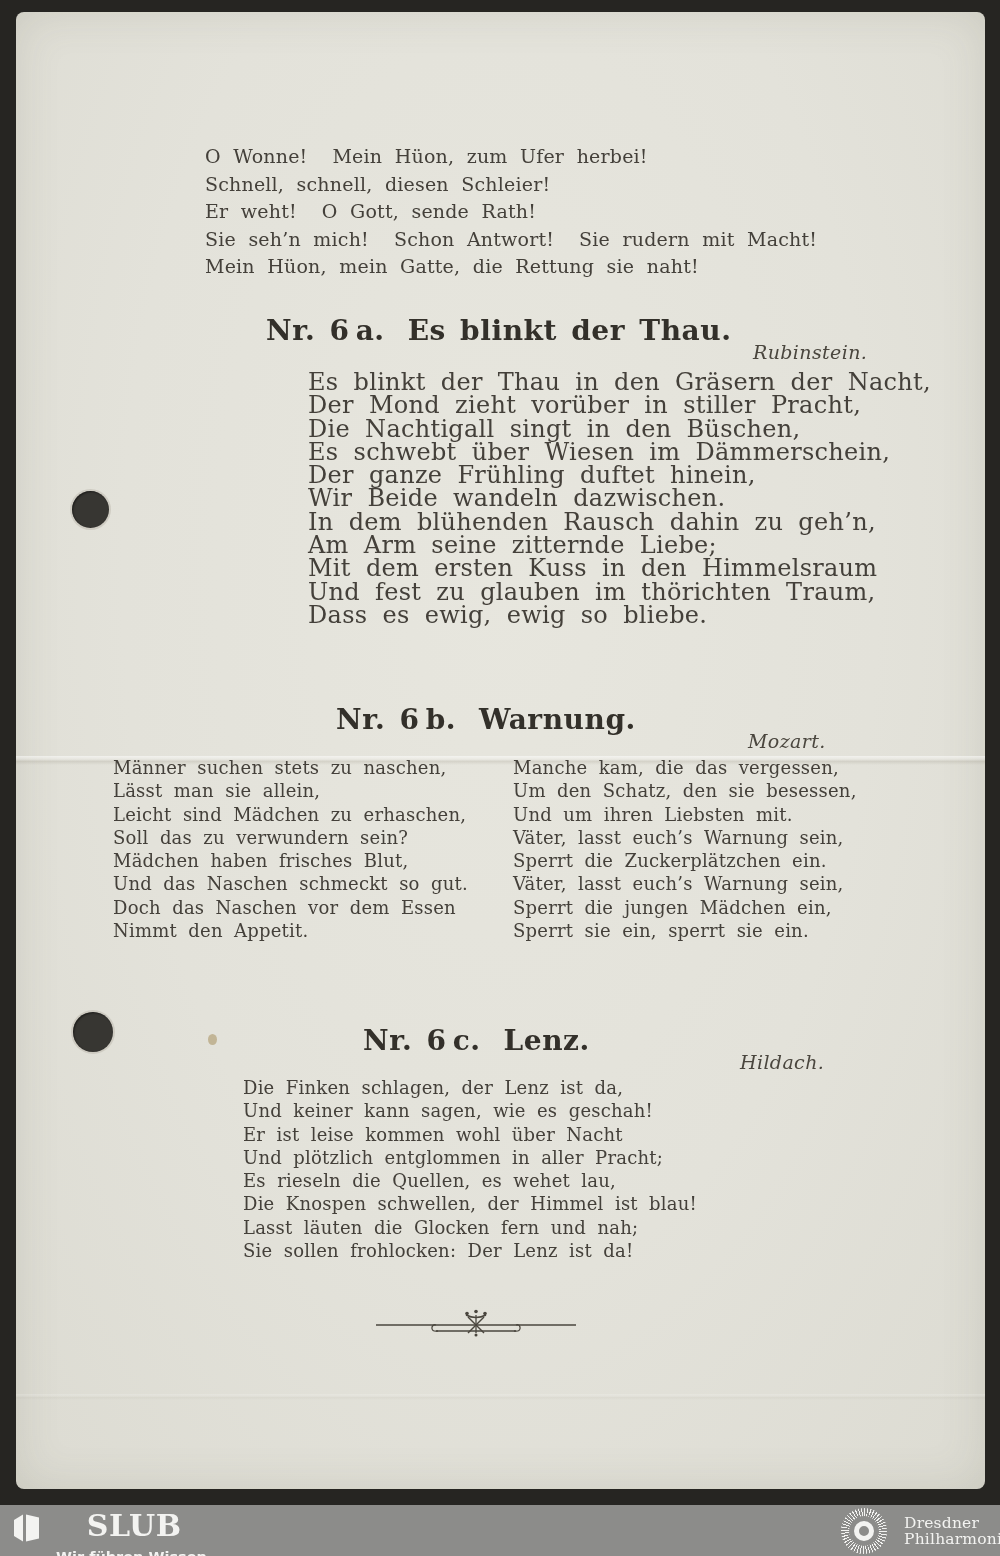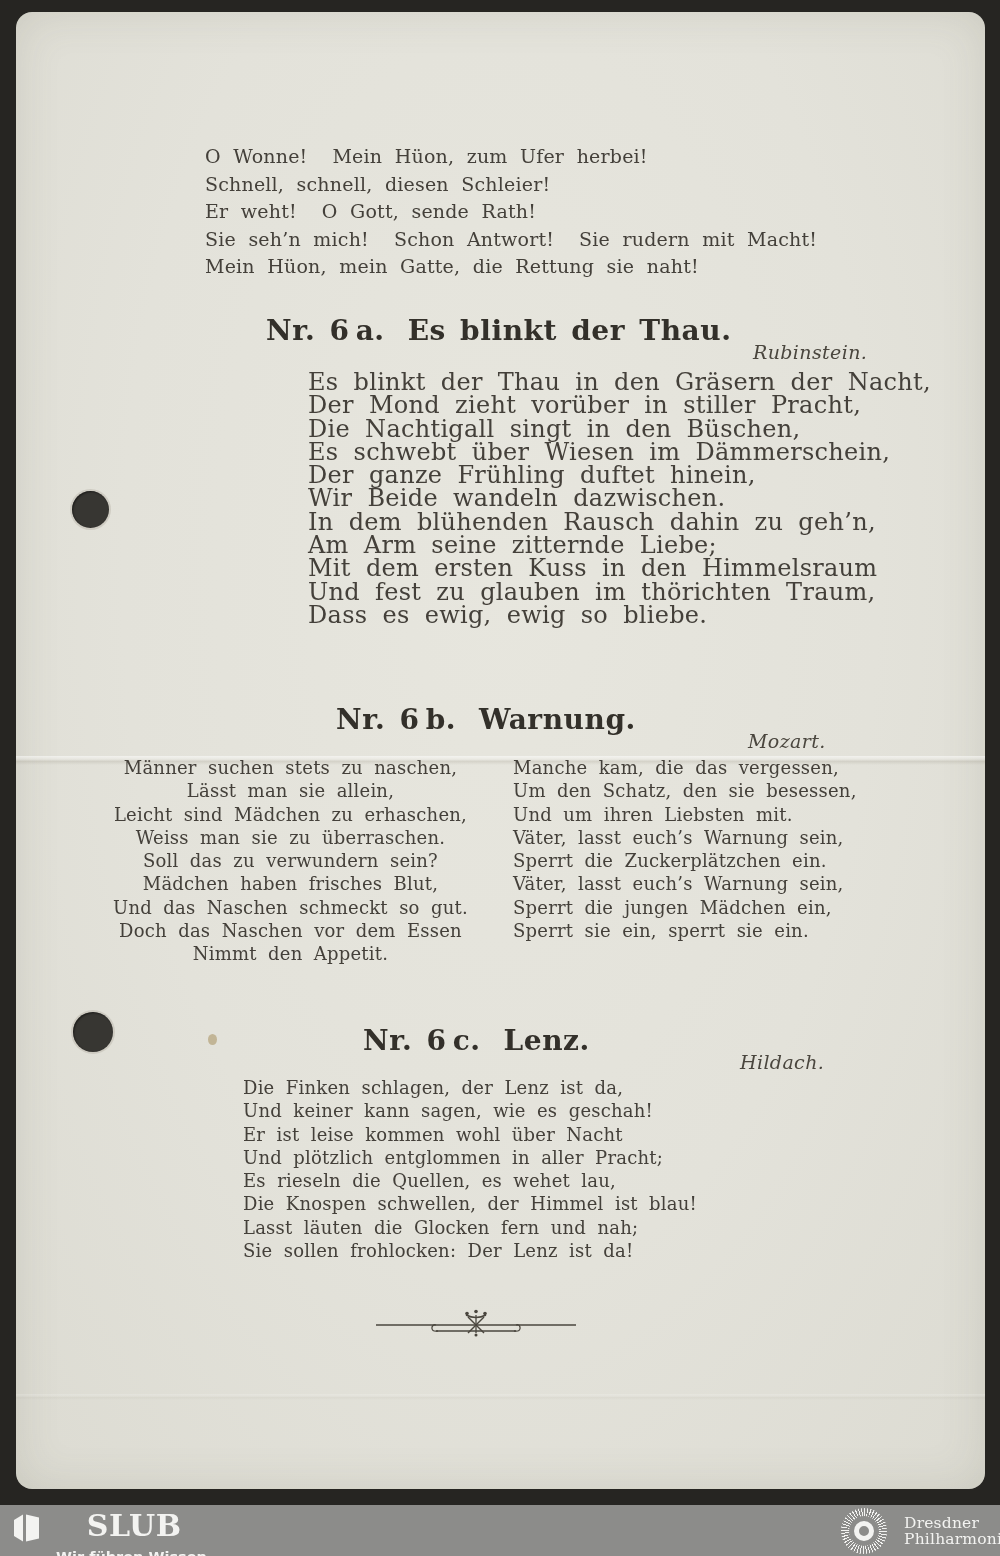--- a/index.html
+++ b/index.html
@@ -4,38 +4,38 @@
 <style>
   html,body{margin:0;padding:0;}
   body{
     width:1000px;height:1556px;position:relative;overflow:hidden;
     background:#262522;
     font-family:"DejaVu Serif","Liberation Serif",serif;
   }
   .paper{
     position:absolute;left:16px;top:12px;width:969px;height:1477px;
     background:radial-gradient(ellipse at 50% 38%, #e7e6de 0%, #e3e2da 55%, #dcdbd2 100%);
-    border-radius:16px;
+    border-radius:8px;
     box-shadow:inset 0 0 45px rgba(95,90,72,0.14);
   }
   .crease{
     position:absolute;left:0;top:744px;width:100%;height:9px;
     background:linear-gradient(180deg, rgba(255,255,255,0.55) 0%, rgba(255,255,255,0.2) 35%, rgba(125,118,100,0.16) 60%, rgba(125,118,100,0) 100%);
   }
   .crease.faint{top:1382px;opacity:.35;height:6px;}
   .hole{position:absolute;background:#373632;border-radius:50%;box-shadow:inset 1px 1px 2px rgba(0,0,0,.5), 0 0 0 2px rgba(120,112,95,.18);}
   .hole-1{left:56px;top:479px;width:37px;height:37px;}
   .hole-2{left:57px;top:1000px;width:40px;height:40px;}
   .speck{position:absolute;left:192px;top:1022px;width:9px;height:11px;border-radius:50%;background:#b7a57f;opacity:.75;}
 
   .verse{position:absolute;color:#44403a;}
   .tline{white-space:pre-wrap;}
   .opening{left:189px;top:131px;font-size:19px;line-height:27.5px;word-spacing:.33em;letter-spacing:.01em;}
   .v-a{left:260px;top:359px;font-size:24px;line-height:23.3px;word-spacing:.3em;letter-spacing:.012em;margin-left:32px;}
-  .col-left{left:97px;top:744px;font-size:18px;line-height:23.3px;word-spacing:.3em;letter-spacing:.012em;text-align:center;}
+  .col-left{left:97px;top:744px;font-size:18px;line-height:23.3px;word-spacing:.3em;letter-spacing:.012em;}
   .col-right{left:497px;top:744px;font-size:18px;line-height:23.3px;word-spacing:.3em;letter-spacing:.012em;}
   .v-c{left:227px;top:1064px;font-size:18px;line-height:23.3px;word-spacing:.3em;letter-spacing:.012em;}
 
   .heading{
     position:absolute;display:flex;align-items:baseline;gap:23px;
     font-size:28px;font-weight:bold;color:#33302a;letter-spacing:.02em;word-spacing:.14em;
   }
   .h-a{left:250px;top:302px;}
   .h-b{left:320px;top:691px;}
   .h-c{left:347px;top:1012px;}
@@ -104,21 +104,20 @@
 
     <div class="heading h-b">
       <span>Nr. 6 b.</span>
       <span>Warnung.</span>
     </div>
     <div class="composer c-b">Mozart.</div>
     <div class="verse col-left">
         <div class="tline">Männer suchen stets zu naschen,</div>
         <div class="tline">Lässt man sie allein,</div>
         <div class="tline">Leicht sind Mädchen zu erhaschen,</div>
-        <div class="tline">Weiss man sie zu überraschen.</div>
         <div class="tline">Soll das zu verwundern sein?</div>
         <div class="tline">Mädchen haben frisches Blut,</div>
         <div class="tline">Und das Naschen schmeckt so gut.</div>
         <div class="tline">Doch das Naschen vor dem Essen</div>
         <div class="tline">Nimmt den Appetit.</div>
       </div>
     <div class="verse col-right">
         <div class="tline">Manche kam, die das vergessen,</div>
         <div class="tline">Um den Schatz, den sie besessen,</div>
         <div class="tline">Und um ihren Liebsten mit.</div>

